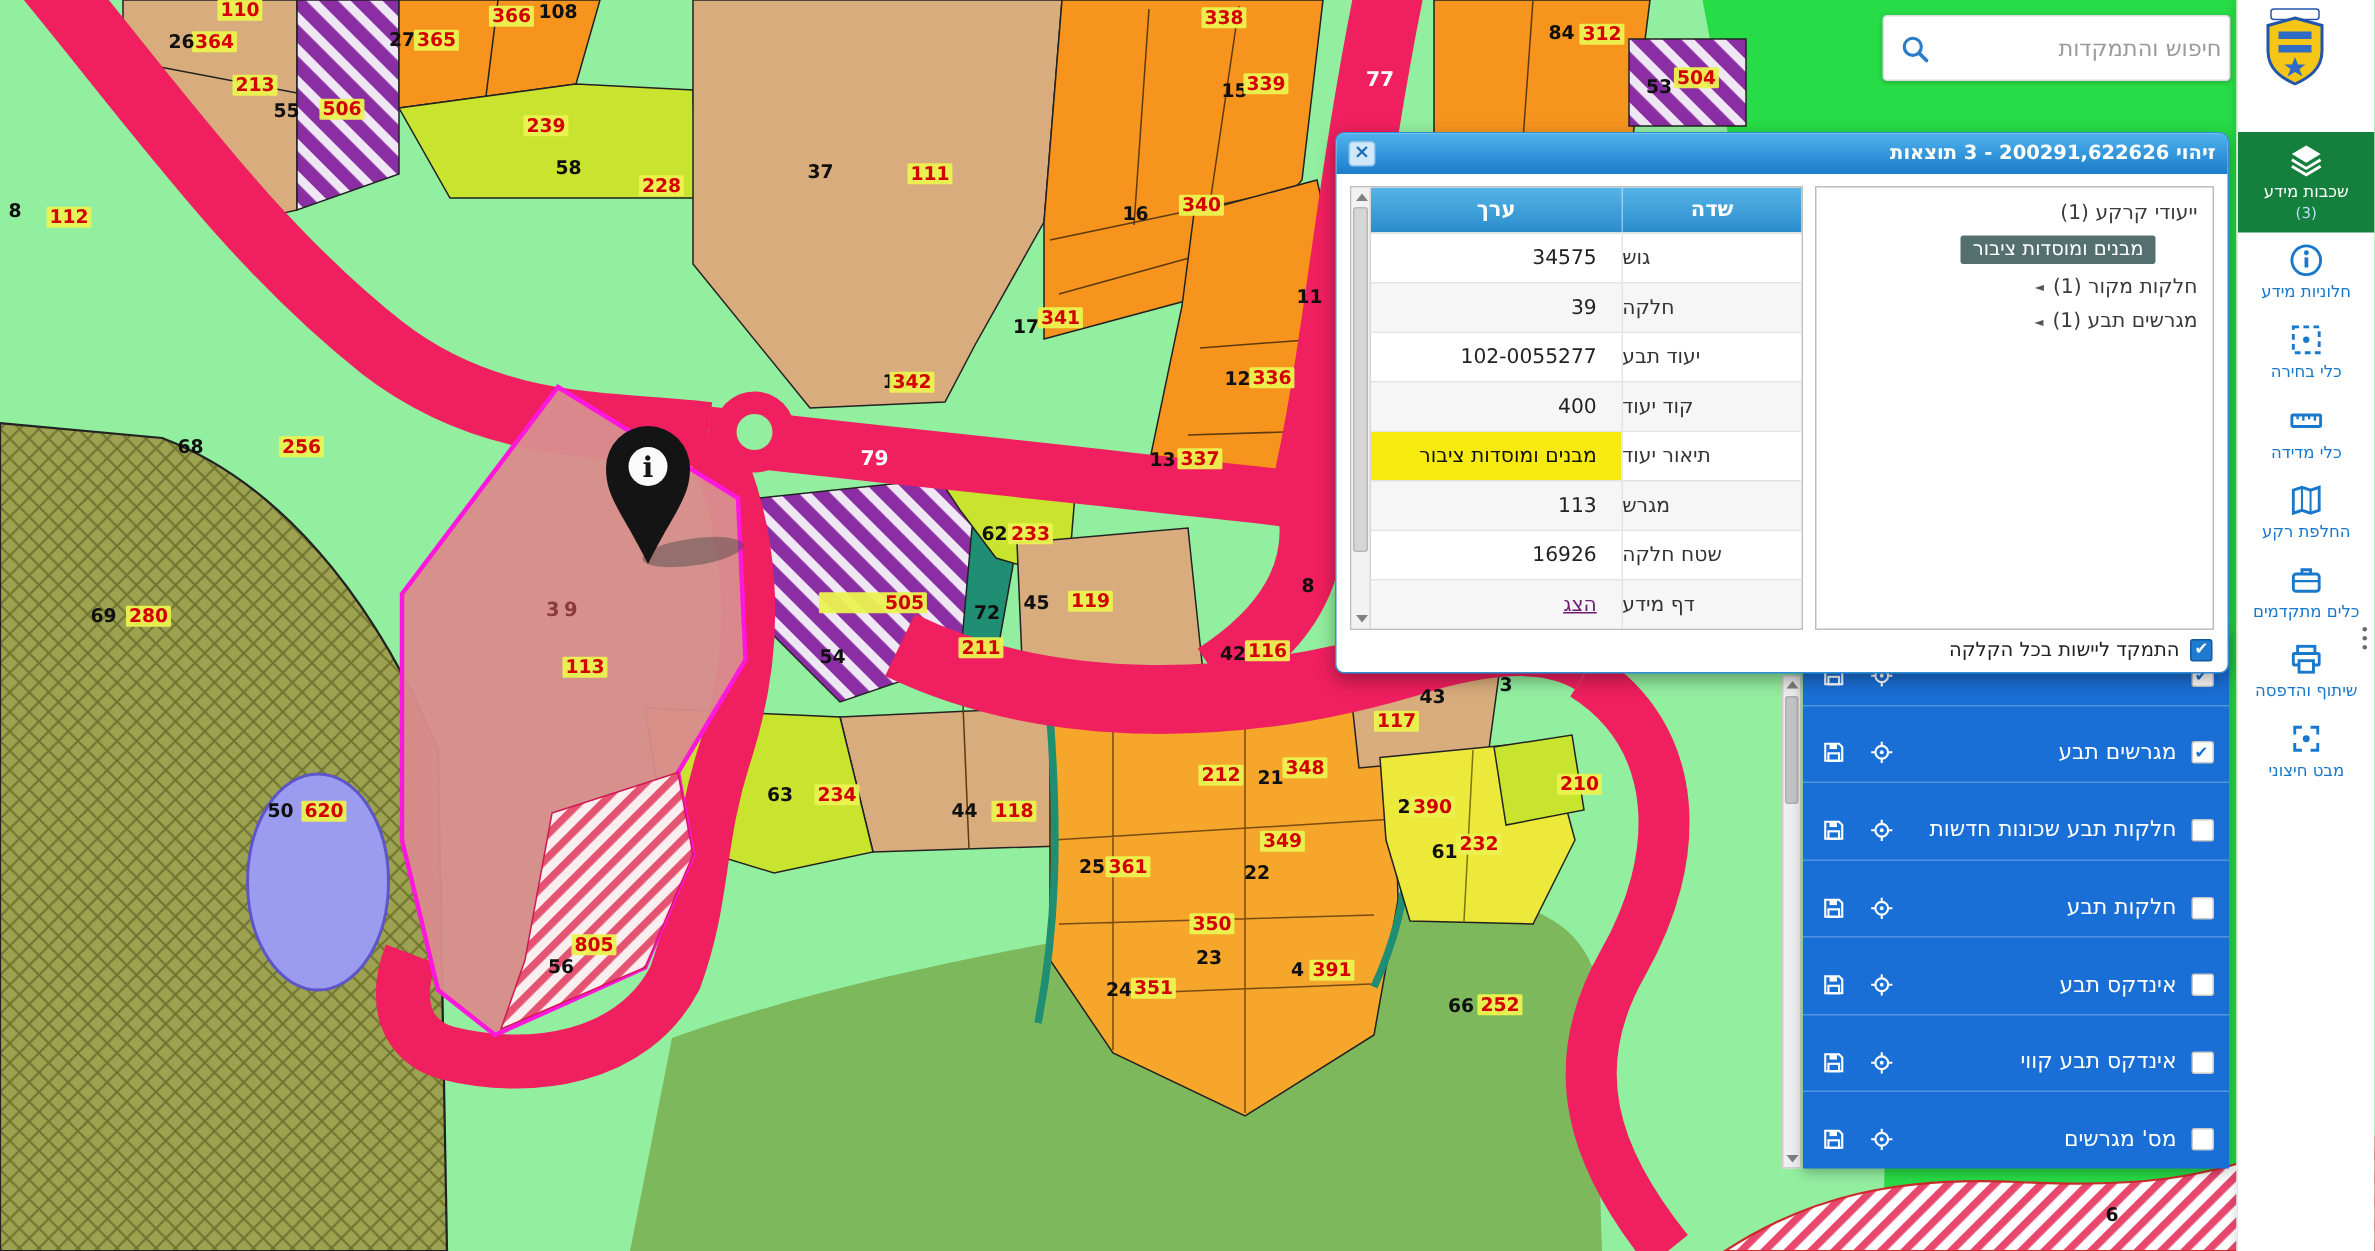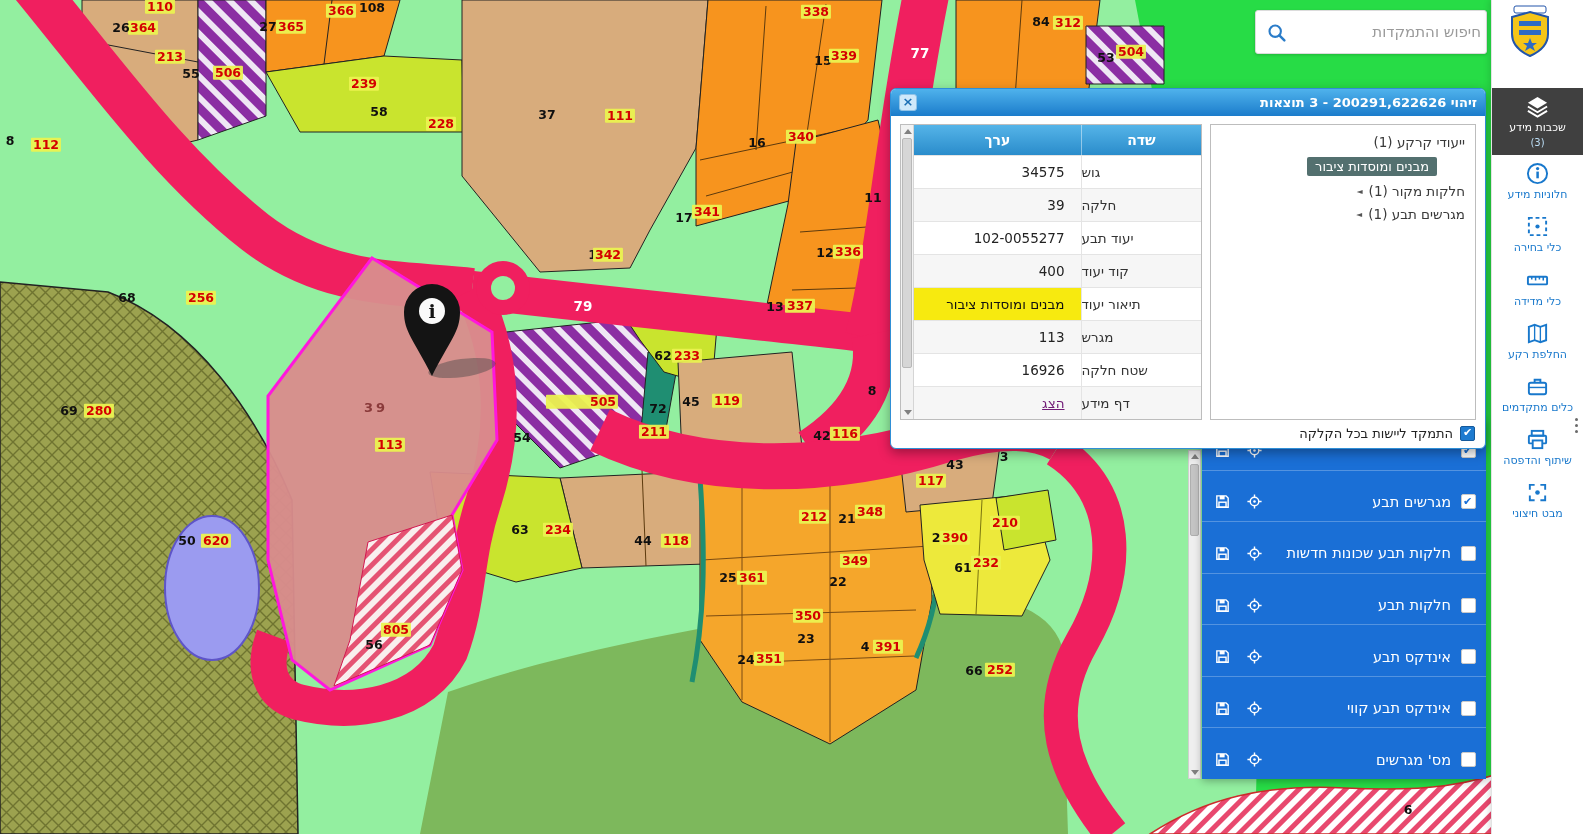--- a/index.html
+++ b/index.html
@@ -22,21 +22,21 @@
   #search-input{flex:1;border:none;outline:none;font-size:15px;direction:rtl;text-align:right;color:#333;background:transparent;font-family:inherit;}
   #search-input::placeholder{color:#9A9A9A;}
 
   
   #logo{position:absolute;left:1506px;top:5px;width:48px;height:52px;z-index:22;cursor:pointer;}
 
   
   #sidebar{position:absolute;right:0;top:0;width:92px;height:834px;background:#fff;z-index:20;border-left:1px solid #E3E3E3;box-shadow:-2px 0 6px rgba(0,0,0,.12);}
   #sidebar-items{margin-top:88px;display:flex;flex-direction:column;}
   .sb-item{display:flex;flex-direction:column;align-items:center;justify-content:center;padding:7px 4px;color:#1878CC;cursor:pointer;min-height:52px;gap:3px;}
-  .sb-item.active{background:#404040;color:#fff;}
+  .sb-item.active{background:#15803d;color:#fff;}
   .sb-icon{width:23px;height:23px;}
   .sb-icon svg{width:100%;height:100%;display:block;}
   .sb-label{font-size:11px;text-align:center;line-height:1.2;direction:rtl;max-width:82px;}
   .sb-badge{font-size:10px;color:#BBDDF5;}
   #sidebar-dots{position:absolute;right:5px;top:418px;display:flex;flex-direction:column;gap:3px;}
   #sidebar-dots i{width:3px;height:3px;border-radius:50%;background:#6A6A6A;display:block;}
 
   
   #popup{position:absolute;left:890px;top:88px;width:596px;height:361px;z-index:10;background:#fff;border:1px solid #2F8FD6;border-radius:6px;box-shadow:0 4px 12px rgba(0,0,0,.35);display:flex;flex-direction:column;}
   #popup-title{height:27px;background:linear-gradient(#4FB2EC,#1B7CCB);border-radius:5px 5px 0 0;display:flex;flex-direction:row-reverse;align-items:center;padding:0 8px;flex:0 0 auto;}
@@ -198,21 +198,21 @@
       <span class="ml red" style="left: 608px; top: 255px;">342</span>
       <span class="ml black" style="left: 825px; top: 253px;">12</span>
       <span class="ml red" style="left: 848px; top: 252px;">336</span>
       <span class="ml white" style="left: 583px; top: 307px;">79</span>
       <span class="ml black" style="left: 127px; top: 298px;">68</span>
       <span class="ml red" style="left: 201px; top: 298px;">256</span>
       <span class="ml black" style="left: 775px; top: 307px;">13</span>
       <span class="ml red" style="left: 800px; top: 306px;">337</span>
       <span class="ml black" style="left: 663px; top: 356px;">62</span>
       <span class="ml red" style="left: 687px; top: 356px;">233</span>
-      <span class="ml black" style="left: 522px; top: 402px; margin-top: 36px;">54</span>
+      <span class="ml black" style="left: 555px; top: 402px; margin-top: 36px;">54</span>
       <span class="ml red" style="left: 582px; top: 402px; padding-left: 44px;">505</span>
       <span class="ml black" style="left: 658px; top: 409px;">72</span>
       <span class="ml black" style="left: 691px; top: 402px;">45</span>
       <span class="ml red" style="left: 727px; top: 401px;">119</span>
       <span class="ml red" style="left: 654px; top: 432px;">211</span>
       <span class="ml black" style="left: 69px; top: 411px;">69</span>
       <span class="ml red" style="left: 99px; top: 411px;">280</span>
       <span class="ml parcel" style="left: 376px; top: 408px;">39</span>
       <span class="ml red" style="left: 390px; top: 445px;">113</span>
       <span class="ml black" style="left: 872px; top: 391px;">8</span>
@@ -225,21 +225,21 @@
       <span class="ml red" style="left: 216px; top: 541px;">620</span>
       <span class="ml black" style="left: 520px; top: 530px;">63</span>
       <span class="ml red" style="left: 558px; top: 530px;">234</span>
       <span class="ml black" style="left: 643px; top: 541px;">44</span>
       <span class="ml red" style="left: 676px; top: 541px;">118</span>
       <span class="ml red" style="left: 814px; top: 517px;">212</span>
       <span class="ml black" style="left: 847px; top: 519px;">21</span>
       <span class="ml red" style="left: 870px; top: 512px;">348</span>
       <span class="ml black" style="left: 936px; top: 538px;">2</span>
       <span class="ml red" style="left: 955px; top: 538px;">390</span>
-      <span class="ml red" style="left: 1005px; top: 523px;">210</span>
+      <span class="ml red" style="left: 1053px; top: 523px;">210</span>
       <span class="ml black" style="left: 728px; top: 578px;">25</span>
       <span class="ml red" style="left: 752px; top: 578px;">361</span>
       <span class="ml black" style="left: 838px; top: 582px;">22</span>
       <span class="ml red" style="left: 855px; top: 561px;">349</span>
       <span class="ml black" style="left: 963px; top: 568px;">61</span>
       <span class="ml red" style="left: 986px; top: 563px;">232</span>
       <span class="ml red" style="left: 808px; top: 616px;">350</span>
       <span class="ml black" style="left: 806px; top: 639px;">23</span>
       <span class="ml red" style="left: 396px; top: 630px;">805</span>
       <span class="ml black" style="left: 374px; top: 645px;">56</span>

